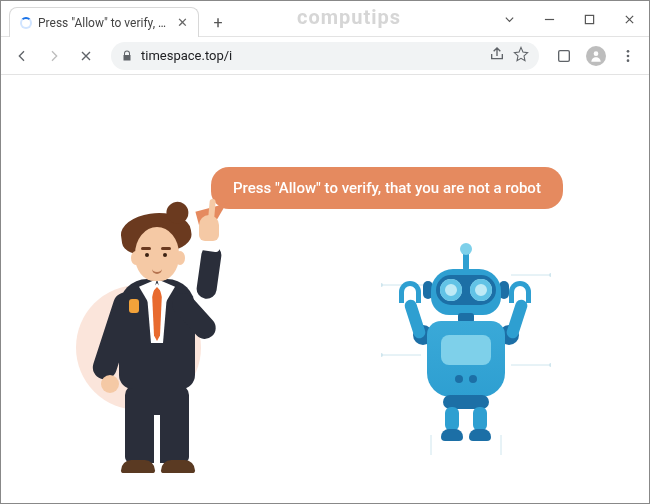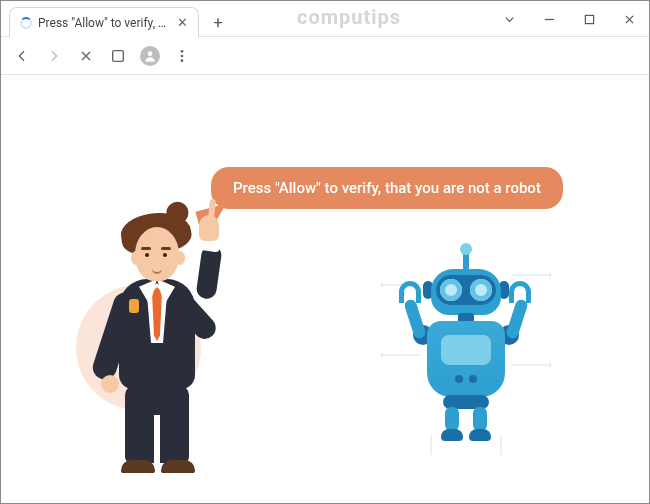--- a/index.html
+++ b/index.html
@@ -270,20 +270,36 @@
   <div class="navbtn disabled">
       <svg viewBox="0 0 24 24">
         <path d="M9 5l7 7-7 7"></path>
       </svg>
     </div>
   <div class="navbtn">
       <svg viewBox="0 0 24 24">
         <path d="M6 6l12 12M18 6L6 18"></path>
       </svg>
     </div>
+  <div class="omnibox">
+    <span class="lock">
+        <svg viewBox="0 0 24 24">
+          <path d="M6 10V7a6 6 0 1112 0v3h1v11H5V10h1zm2 0h8V7a4 4 0 10-8 0v3z"></path>
+        </svg>
+      </span>
+    <span class="url">timespace.top/i</span>
+    <span class="omni-right">
+      <span><svg viewBox="0 0 24 24">
+            <path d="M4 12v7h16v-7M12 3v12M7 8l5-5 5 5" fill="none" stroke="#5f6368" stroke-width="2"></path>
+          </svg></span>
+      <span><svg viewBox="0 0 24 24">
+            <path d="M12 2l2.9 6.9L22 10l-5.5 4.9L18 22l-6-3.5L6 22l1.5-7.1L2 10l7.1-1.1z" fill="none" stroke="#5f6368" stroke-width="1.6"></path>
+          </svg></span>
+    </span>
+  </div>
   <div class="tool-icon">
       <svg viewBox="0 0 24 24">
         <rect x="4" y="4" width="16" height="16" rx="2" fill="none" stroke="#5f6368" stroke-width="2"></rect>
       </svg>
     </div>
   <div class="tool-icon">
     <span class="avatar">
         <svg viewBox="0 0 24 24">
           <circle cx="12" cy="8" r="4"></circle>
           <path d="M4 22c0-4.4 3.6-8 8-8s8 3.6 8 8"></path>

